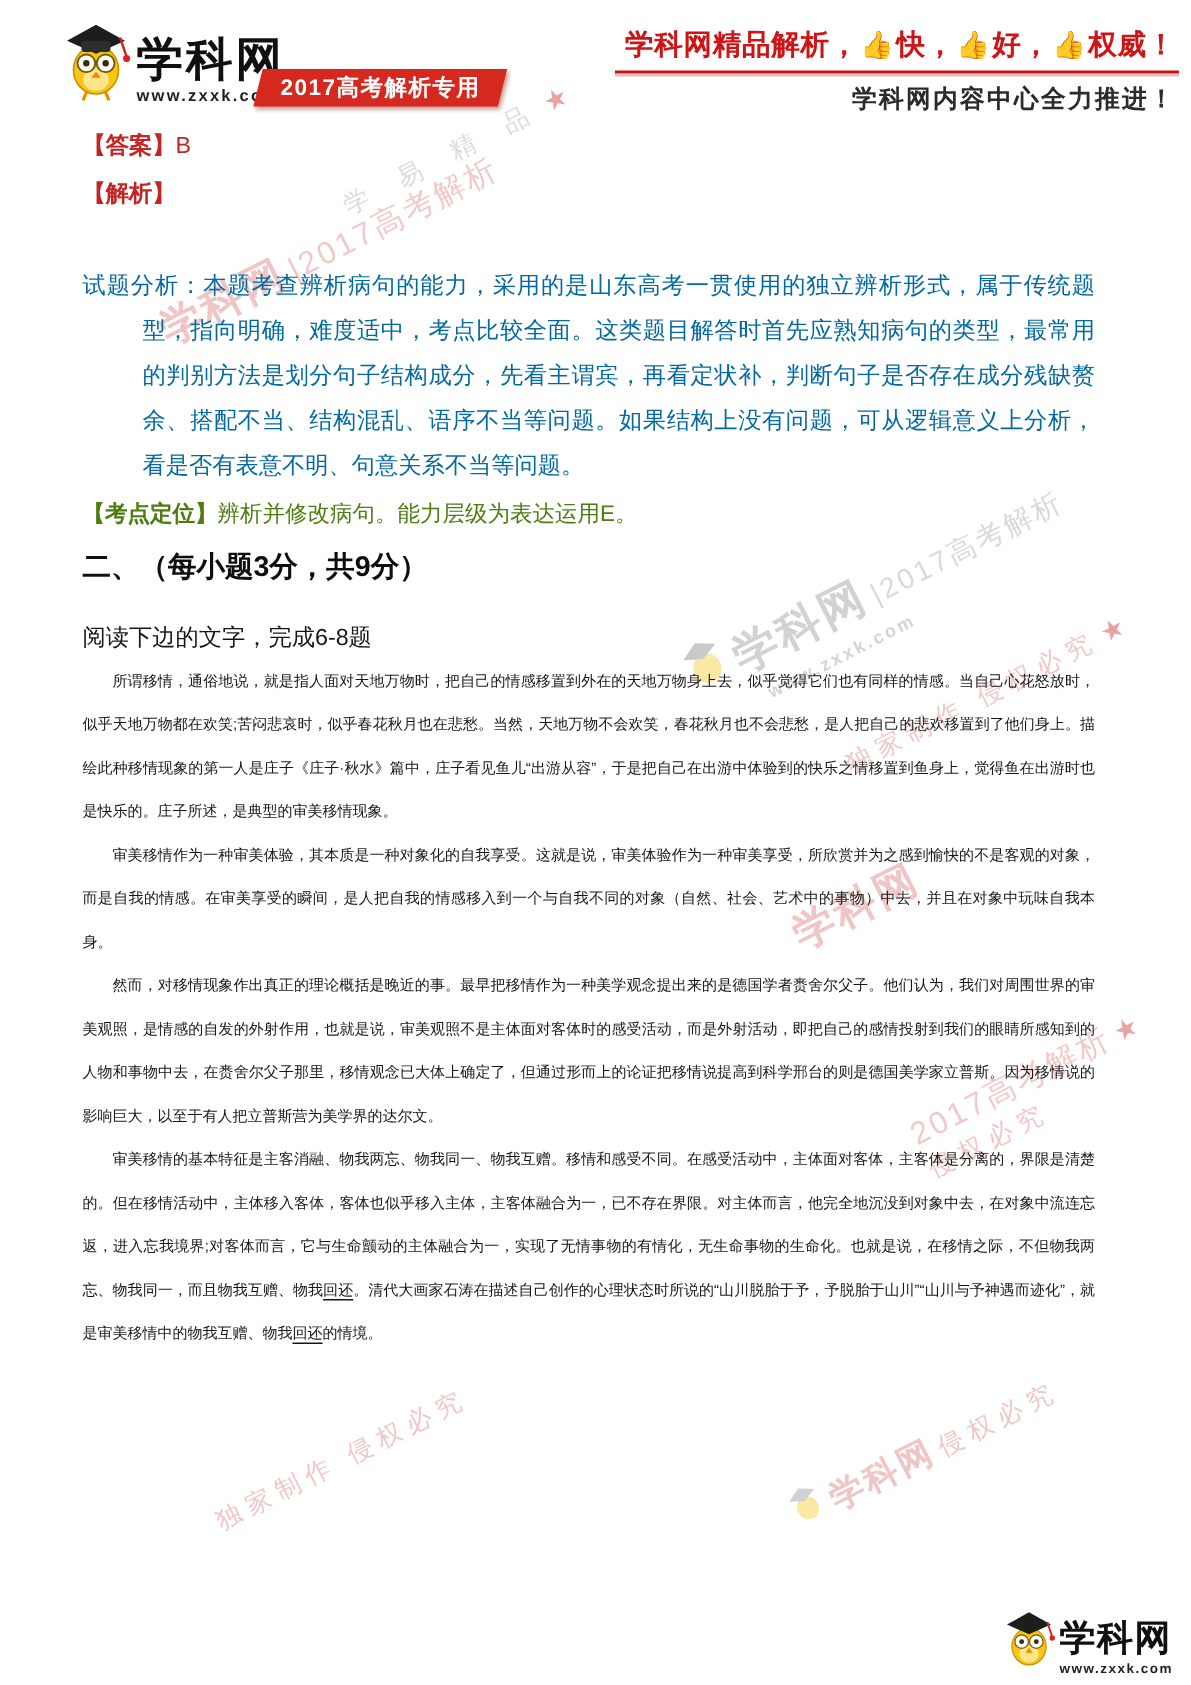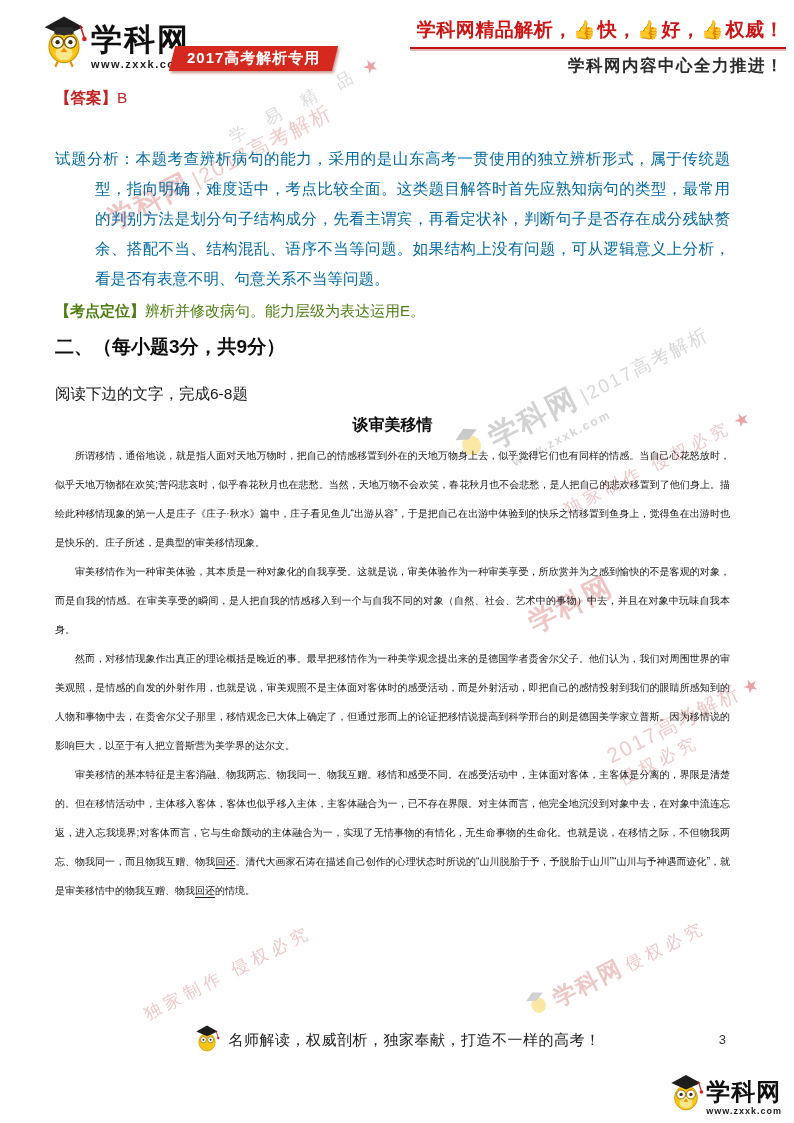--- a/index.html
+++ b/index.html
@@ -142,57 +142,41 @@
   <div class="slogan">
     <span>学科网精品解析，</span><span class="thumb">👍</span><span>快，</span><span class="thumb">👍</span><span>好，</span><span class="thumb">👍</span><span>权威！</span>
   </div>
   <div class="slogan-underline"></div>
   <div class="subslogan">学科网内容中心全力推进！</div>
 
   <div class="content">
     <div class="ans-line">
       <b>【答案】</b><span>B</span>
     </div>
+    <div class="ans-line">
+      <b>【解析】</b>
+    </div>
 
     <div class="analysis-block">试题分析：本题考查辨析病句的能力，采用的是山东高考一贯使用的独立辨析形式，属于传统题型，指向明确，难度适中，考点比较全面。这类题目解答时首先应熟知病句的类型，最常用的判别方法是划分句子结构成分，先看主谓宾，再看定状补，判断句子是否存在成分残缺赘余、搭配不当、结构混乱、语序不当等问题。如果结构上没有问题，可从逻辑意义上分析，看是否有表意不明、句意关系不当等问题。</div>
 
     <div class="kaodian">
       <b>【考点定位】</b><span>辨析并修改病句。能力层级为表达运用E。</span>
     </div>
 
     <div class="sec-heading">二、（每小题3分，共9分）</div>
     <div class="sec-instruction">阅读下边的文字，完成6-8题</div>
-    <div class="article-title">谈审美移情</div>
 
     <div class="paragraphs" id="paragraphs">
         <p>所谓移情，通俗地说，就是指人面对天地万物时，把自己的情感移置到外在的天地万物身上去，似乎觉得它们也有同样的情感。当自己心花怒放时，似乎天地万物都在欢笑;苦闷悲哀时，似乎春花秋月也在悲愁。当然，天地万物不会欢笑，春花秋月也不会悲愁，是人把自己的悲欢移置到了他们身上。描绘此种移情现象的第一人是庄子《庄子·秋水》篇中，庄子看见鱼儿“出游从容”，于是把自己在出游中体验到的快乐之情移置到鱼身上，觉得鱼在出游时也是快乐的。庄子所述，是典型的审美移情现象。</p>
         <p>审美移情作为一种审美体验，其本质是一种对象化的自我享受。这就是说，审美体验作为一种审美享受，所欣赏并为之感到愉快的不是客观的对象，而是自我的情感。在审美享受的瞬间，是人把自我的情感移入到一个与自我不同的对象（自然、社会、艺术中的事物）中去，并且在对象中玩味自我本身。</p>
         <p>然而，对移情现象作出真正的理论概括是晚近的事。最早把移情作为一种美学观念提出来的是德国学者赉舍尔父子。他们认为，我们对周围世界的审美观照，是情感的自发的外射作用，也就是说，审美观照不是主体面对客体时的感受活动，而是外射活动，即把自己的感情投射到我们的眼睛所感知到的人物和事物中去，在赉舍尔父子那里，移情观念已大体上确定了，但通过形而上的论证把移情说提高到科学邢台的则是德国美学家立普斯。因为移情说的影响巨大，以至于有人把立普斯营为美学界的达尔文。</p>
         <p>审美移情的基本特征是主客消融、物我两忘、物我同一、物我互赠。移情和感受不同。在感受活动中，主体面对客体，主客体是分离的，界限是清楚的。但在移情活动中，主体移入客体，客体也似乎移入主体，主客体融合为一，已不存在界限。对主体而言，他完全地沉没到对象中去，在对象中流连忘返，进入忘我境界;对客体而言，它与生命颤动的主体融合为一，实现了无情事物的有情化，无生命事物的生命化。也就是说，在移情之际，不但物我两忘、物我同一，而且物我互赠、物我<u>回还</u>。清代大画家石涛在描述自己创作的心理状态时所说的“山川脱胎于予，予脱胎于山川”“山川与予神遇而迹化”，就是审美移情中的物我互赠、物我<u>回还</u>的情境。</p>
       </div>
   </div>
 
-  <div class="footer">
-    <div class="footer-inner">
-      <span>
-        <svg width="26" height="32" viewBox="0 0 44 54">
-          <ellipse cx="22" cy="34" rx="14" ry="15" fill="#f7c516" stroke="#c79200" stroke-width="1"></ellipse>
-          <circle cx="16" cy="30" r="5" fill="#fff" stroke="#7a5b00"></circle>
-          <circle cx="28" cy="30" r="5" fill="#fff" stroke="#7a5b00"></circle>
-          <circle cx="16" cy="30" r="1.8" fill="#3a2b00"></circle>
-            <circle cx="28" cy="30" r="1.8" fill="#3a2b00"></circle>
-          <polygon points="4,16 22,6 40,16 22,24" fill="#1d1d1d"></polygon>
-          <line x1="37" y1="14" x2="41" y2="26" stroke="#c22" stroke-width="1.5"></line>
-          <circle cx="41" cy="27" r="2" fill="#d22"></circle>
-        </svg>
-      </span>
-      <span class="footer-text">名师解读，权威剖析，独家奉献，打造不一样的高考！</span>
-    </div>
-    <span class="page-num">3</span>
-  </div>
 
   <div class="corner-logo">
     <span>
       <svg width="36" height="44" viewBox="0 0 44 54">
         <ellipse cx="22" cy="34" rx="14" ry="15" fill="#f7c516" stroke="#c79200" stroke-width="1"></ellipse>
         <ellipse cx="22" cy="40" rx="8" ry="7" fill="#fde68a"></ellipse>
         <circle cx="16" cy="30" r="5.5" fill="#fff" stroke="#7a5b00"></circle>
         <circle cx="28" cy="30" r="5.5" fill="#fff" stroke="#7a5b00"></circle>
         <circle cx="16" cy="30" r="2" fill="#3a2b00"></circle>
           <circle cx="28" cy="30" r="2" fill="#3a2b00"></circle>

